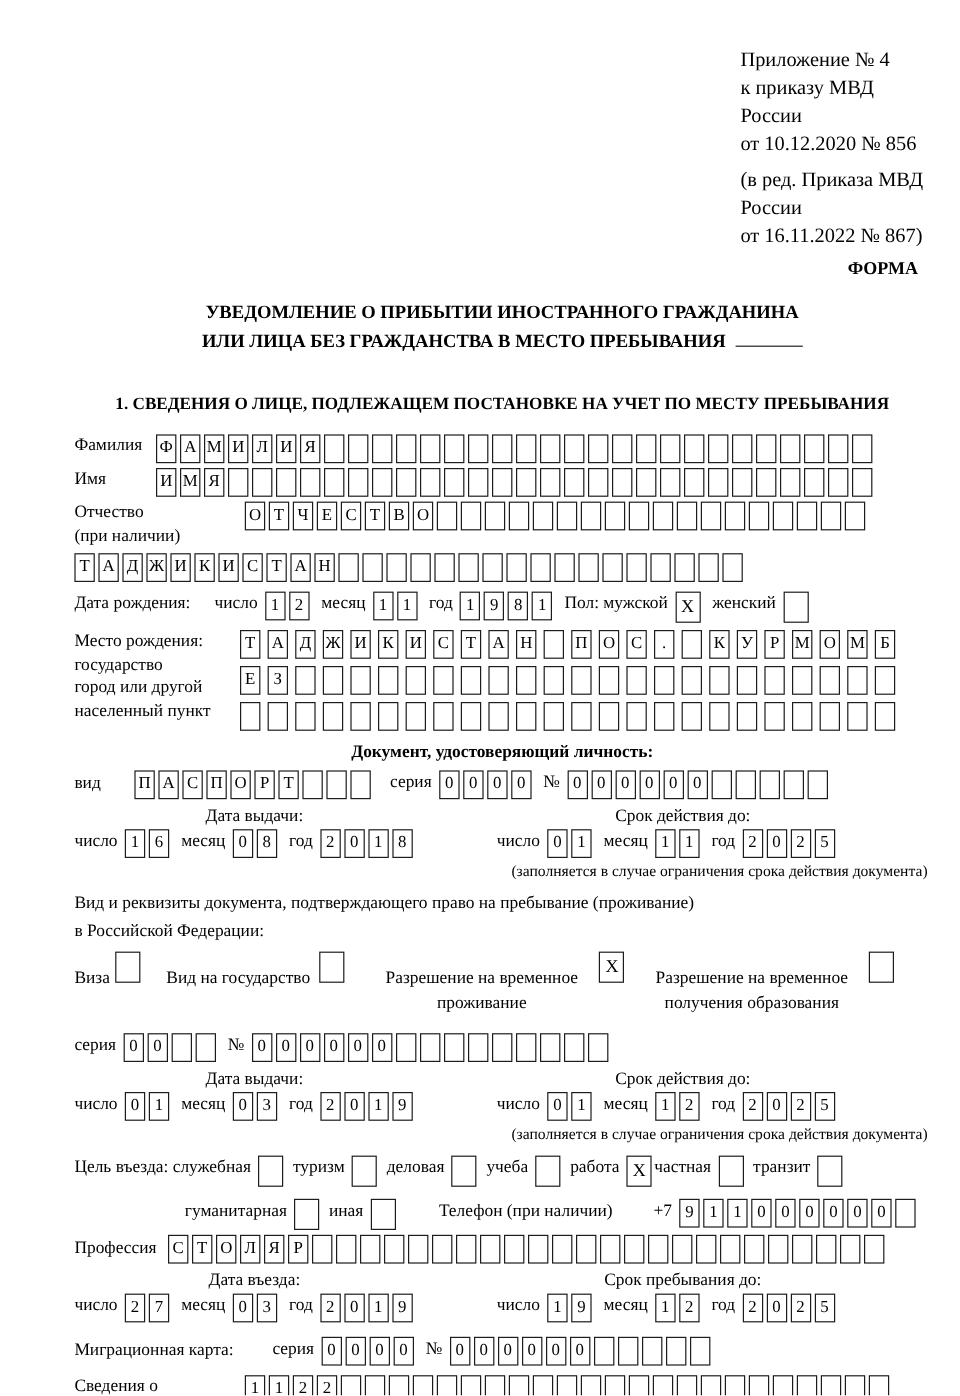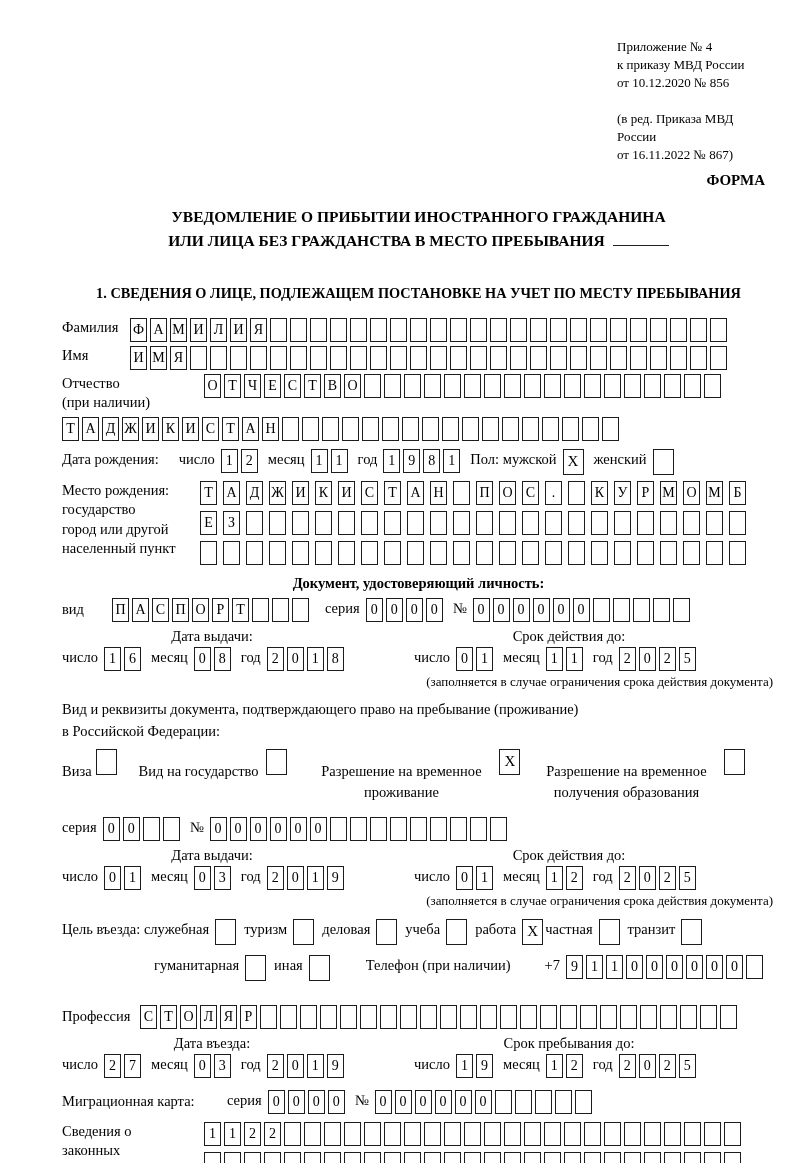--- a/index.html
+++ b/index.html
@@ -2,22 +2,22 @@
 <html><head>
 <meta charset="utf-8">
 <style>
   html,body{margin:0;padding:0;background:#fff;}
   .page{
     width:800px;height:1163px;box-sizing:border-box;overflow:hidden;
     padding:38px 25px 16px 62px;background:#fff;color:#000;
     font-family:"Liberation Serif","DejaVu Serif",serif;font-size:14.5px;
   }
   
-  .topnote{margin-left:555px;font-size:13px;line-height:1.38;}
-  .topnote .gap{margin-top:18px;}
+  .topnote{margin-left:555px;font-size:17px;line-height:1.38;}
+  .topnote .gap{margin-top:6px;}
   .forma-line{text-align:right;margin:8px 10px 0 0;font-weight:bold;font-size:15px;}
   
   .title{margin-top:16px;text-align:center;font-weight:bold;font-size:15.5px;line-height:1.55;}
   .uline{display:inline-block;width:56px;border-bottom:1.8px solid #222;height:12px;margin-left:8px;}
   .sec-heading{margin-top:32px;text-align:center;font-weight:bold;font-size:14.3px;}
   
   .cellrow{display:inline-flex;gap:3px;flex:none;}
   .cellrow.gap6{gap:6px;}
   .cell{width:15px;height:22px;border:1.6px solid #1c1c1c;background:#fff;flex:none;
         display:flex;align-items:center;justify-content:center;
@@ -583,21 +583,21 @@
         <span class="cell">0</span>
         <span class="cell">0</span>
         <span class="cell">0</span>
         <span class="cell">0</span>
         <span class="cell">0</span>
         <span class="cell">0</span>
         <span class="cell"></span>
       </span>
   </div>
 
-  <div class="frow" style="margin-top:24px;">
+  <div class="frow" style="margin-top:4px;">
     <span class="flabel w78" style="margin-top:2px">Профессия</span>
     <span class="cellrow">
         <span class="cell">С</span>
         <span class="cell">Т</span>
         <span class="cell">О</span>
         <span class="cell">Л</span>
         <span class="cell">Я</span>
         <span class="cell">Р</span>
         <span class="cell"></span>
         <span class="cell"></span>

